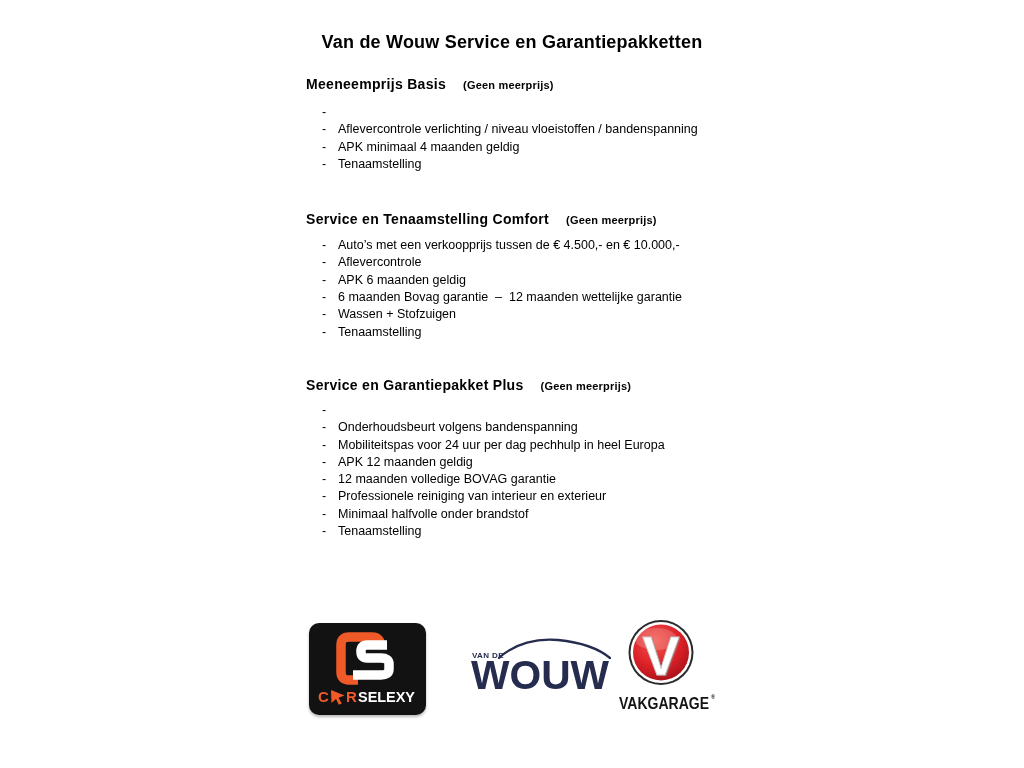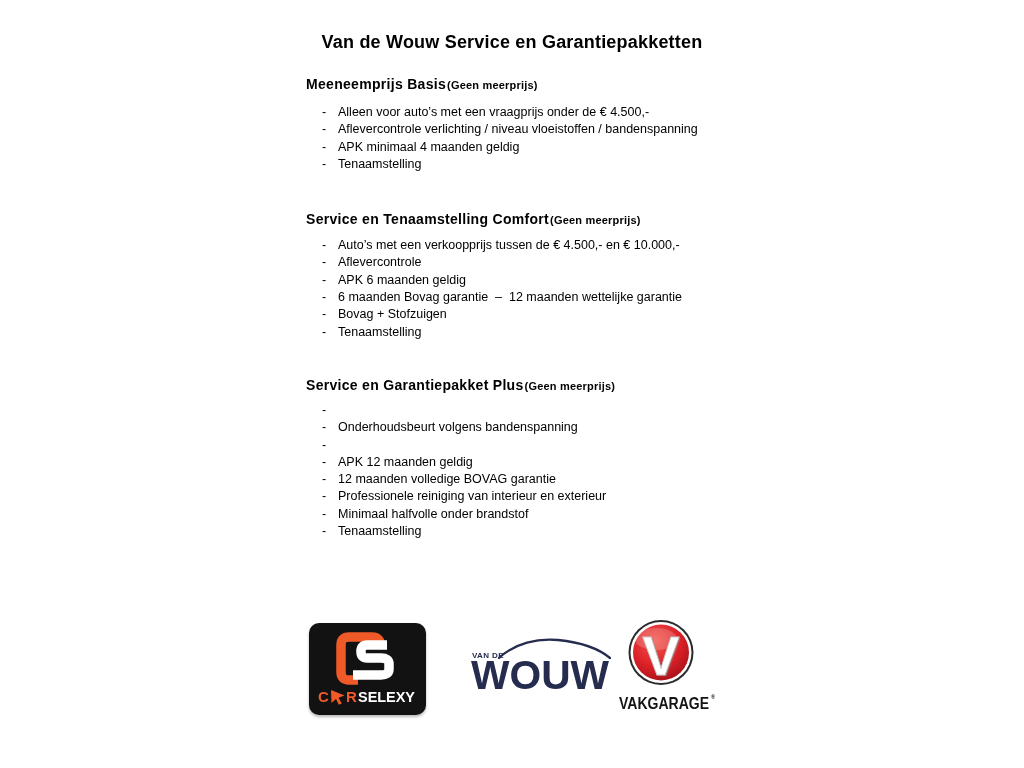--- a/index.html
+++ b/index.html
@@ -5,21 +5,21 @@
   html,body{margin:0;padding:0;background:#ffffff;}
   .page{
     position:relative;width:1024px;height:768px;background:#ffffff;
     font-family:"Liberation Sans",sans-serif;color:#000;overflow:hidden;
   }
   
   .doc-title{padding-top:27px;text-align:center;font-weight:bold;font-size:18px;line-height:30px;letter-spacing:.2px;}
   
   .content{margin-left:306px;margin-right:280px;}
   .pkg-heading{font-size:14px;font-weight:bold;letter-spacing:.3px;line-height:16px;}
-  .pkg-note{font-size:11px;font-weight:bold;margin-left:1px;letter-spacing:.2px;}
+  .pkg-note{font-size:11px;font-weight:bold;margin-left:17px;letter-spacing:.2px;}
   .sec-basis{margin-top:19px;}
   .sec-comfort{margin-top:38px;}
   .sec-plus{margin-top:36px;}
   .items{margin-top:11px;}
   .sec-comfort .items{margin-top:9px;}
   .sec-plus .items{margin-top:8px;}
   .bullet-row{display:flex;font-size:12.5px;line-height:17.3px;}
   .bullet-dash{margin-left:16px;width:16px;flex:0 0 16px;}
   .bullet-text{white-space:pre-wrap;}
   
@@ -43,21 +43,20 @@
 
   <div class="content">
 
     <div class="sec-basis">
       <div class="pkg-heading">
         <span>Meeneemprijs Basis</span><span class="pkg-note">(Geen meerprijs)</span>
       </div>
       <div class="items">
         <div class="bullet-row">
             <span class="bullet-dash">-</span>
-            <span class="bullet-text">Alleen voor auto’s met een vraagprijs onder de € 4.500,-</span>
           </div>
         <div class="bullet-row">
             <span class="bullet-dash">-</span>
             <span class="bullet-text">Aflevercontrole verlichting / niveau vloeistoffen / bandenspanning</span>
           </div>
         <div class="bullet-row">
             <span class="bullet-dash">-</span>
             <span class="bullet-text">APK minimaal 4 maanden geldig</span>
           </div>
         <div class="bullet-row">
@@ -83,21 +82,21 @@
         <div class="bullet-row">
             <span class="bullet-dash">-</span>
             <span class="bullet-text">APK 6 maanden geldig</span>
           </div>
         <div class="bullet-row">
             <span class="bullet-dash">-</span>
             <span class="bullet-text">6 maanden Bovag garantie  –  12 maanden wettelijke garantie</span>
           </div>
         <div class="bullet-row">
             <span class="bullet-dash">-</span>
-            <span class="bullet-text">Bovag + Stofzuigen</span>
+            <span class="bullet-text">Wassen + Stofzuigen</span>
           </div>
         <div class="bullet-row">
             <span class="bullet-dash">-</span>
             <span class="bullet-text">Tenaamstelling</span>
           </div>
       </div>
     </div>
 
     <div class="sec-plus">
       <div class="pkg-heading">
@@ -106,20 +105,21 @@
       <div class="items">
         <div class="bullet-row">
             <span class="bullet-dash">-</span>
           </div>
         <div class="bullet-row">
             <span class="bullet-dash">-</span>
             <span class="bullet-text">Onderhoudsbeurt volgens bandenspanning</span>
           </div>
         <div class="bullet-row">
             <span class="bullet-dash">-</span>
+            <span class="bullet-text">Mobiliteitspas voor 24 uur per dag pechhulp in heel Europa</span>
           </div>
         <div class="bullet-row">
             <span class="bullet-dash">-</span>
             <span class="bullet-text">APK 12 maanden geldig</span>
           </div>
         <div class="bullet-row">
             <span class="bullet-dash">-</span>
             <span class="bullet-text">12 maanden volledige BOVAG garantie</span>
           </div>
         <div class="bullet-row">

